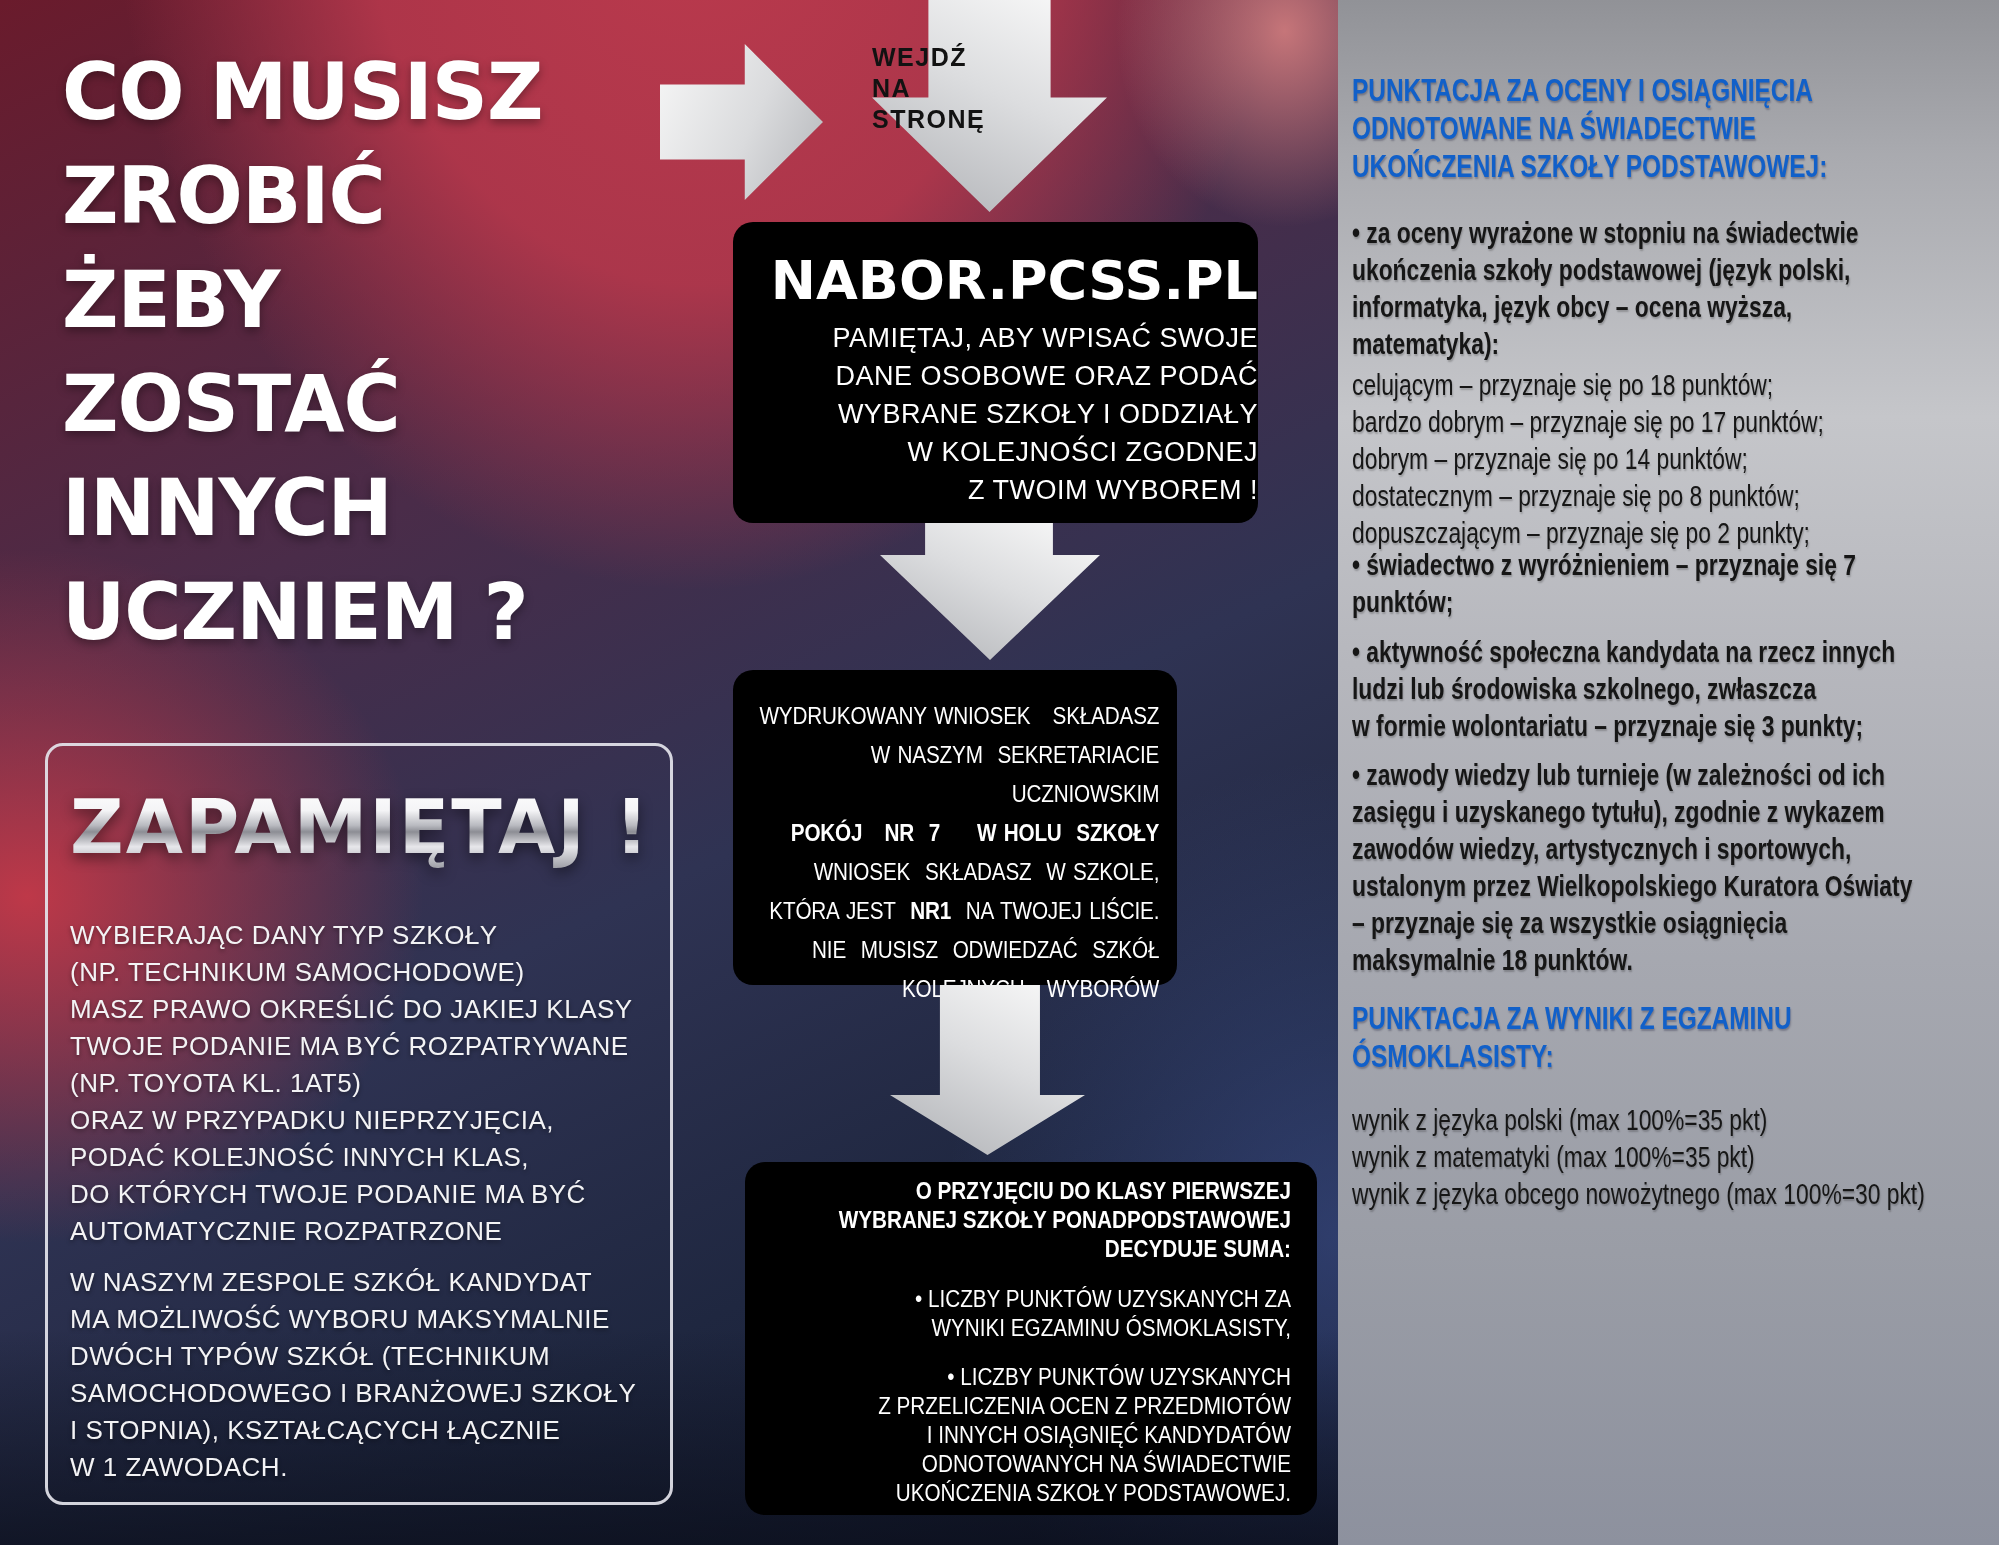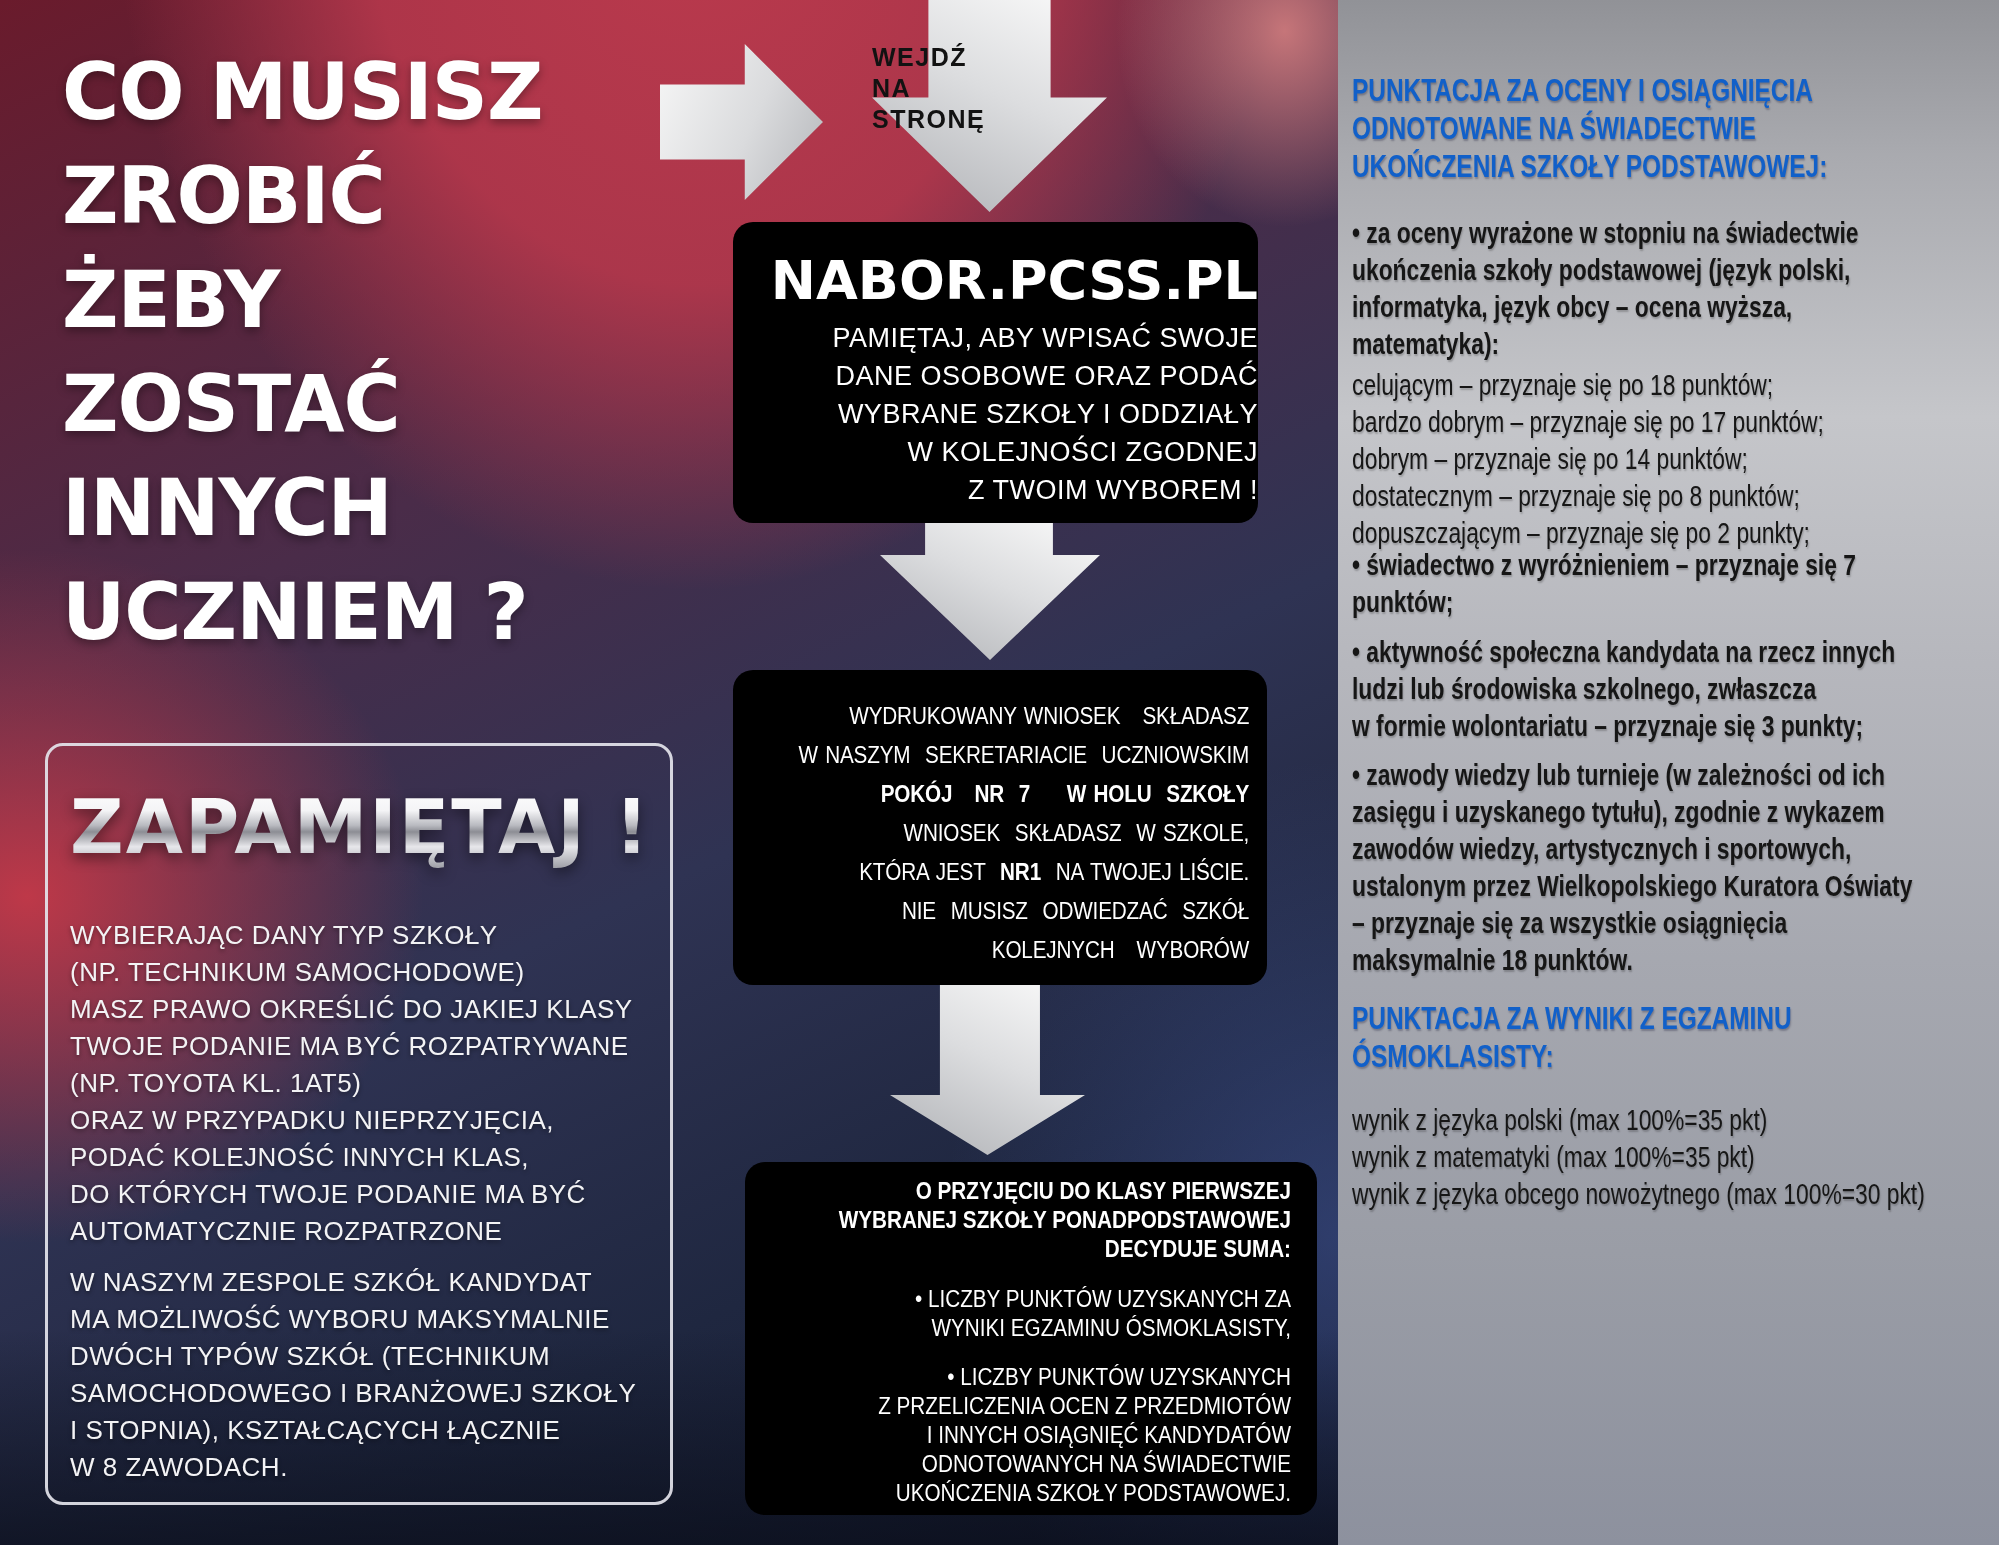--- a/index.html
+++ b/index.html
@@ -45,21 +45,21 @@
   .arrow-mid2{left:890px;top:985px;width:195px;height:170px;
     clip-path:polygon(25.6% 0,76.9% 0,76.9% 64.7%,100% 64.7%,50% 100%,0 64.7%,25.6% 64.7%);}
   .arrow-label{position:absolute;left:872px;top:42px;width:235px;margin:0;
     font:bold 25px/31px "Liberation Sans",sans-serif;letter-spacing:1.5px;color:#121212;}
   
   .step-box{position:absolute;background:var(--box-black,#000);border-radius:20px;
     box-sizing:border-box;color:#fff;text-align:right;}
   .step1{left:733px;top:222px;width:525px;height:301px;padding-top:28px;}
   .step1-title{margin:0;font:bold 54px/62px "DejaVu Sans",sans-serif;letter-spacing:0;}
   .step1-body{margin:7px auto 0;font:27px/38px "Liberation Sans",sans-serif;letter-spacing:.5px;}
-  .step2{left:733px;top:670px;width:534px;height:315px;padding:27px 18px;}
+  .step2{left:733px;top:670px;width:444px;height:315px;padding:27px 18px;}
   .step2-body{font:23px/39px "Liberation Sans",sans-serif;letter-spacing:-.2px;word-spacing:2px;
     white-space:pre-wrap;width:111%;margin-left:-5.5%;transform:scaleX(.9);transform-origin:50% 0;}
   .step3{left:745px;top:1162px;width:572px;height:353px;padding:15px 28px;}
   .s3{width:112%;margin-left:-6%;transform:scaleX(.9);transform-origin:50% 0;}
   .step3-heading{font:bold 23px/29px "Liberation Sans",sans-serif;}
   .step3-b1{margin-top:21px;font:23px/29px "Liberation Sans",sans-serif;}
   .step3-b2{margin-top:20px;font:23px/29px "Liberation Sans",sans-serif;}
   
   .points{position:absolute;left:1338px;top:0;width:661px;height:1545px;
     padding:22px 16px 0 14px;box-sizing:border-box;color:#161616;}
@@ -103,21 +103,21 @@
 (NP. TOYOTA KL. 1AT5)
 ORAZ W PRZYPADKU NIEPRZYJĘCIA,
 PODAĆ KOLEJNOŚĆ INNYCH KLAS,
 DO KTÓRYCH TWOJE PODANIE MA BYĆ
 AUTOMATYCZNIE ROZPATRZONE</div>
     <div class="remember-para p2 ml">W NASZYM ZESPOLE SZKÓŁ KANDYDAT
 MA MOŻLIWOŚĆ WYBORU MAKSYMALNIE
 DWÓCH TYPÓW SZKÓŁ (TECHNIKUM
 SAMOCHODOWEGO I BRANŻOWEJ SZKOŁY
 I STOPNIA), KSZTAŁCĄCYCH ŁĄCZNIE
-W 8 ZAWODACH.</div>
+W 1 ZAWODACH.</div>
   </div>
 
   <div class="arr arrow-right"></div>
   <div class="arr arrow-top"></div>
   <div class="arrow-label ml">WEJDŹ
 NA
 STRONĘ</div>
 
   <section class="step-box step1">
     <div class="step1-title">NABOR.PCSS.PL</div>

